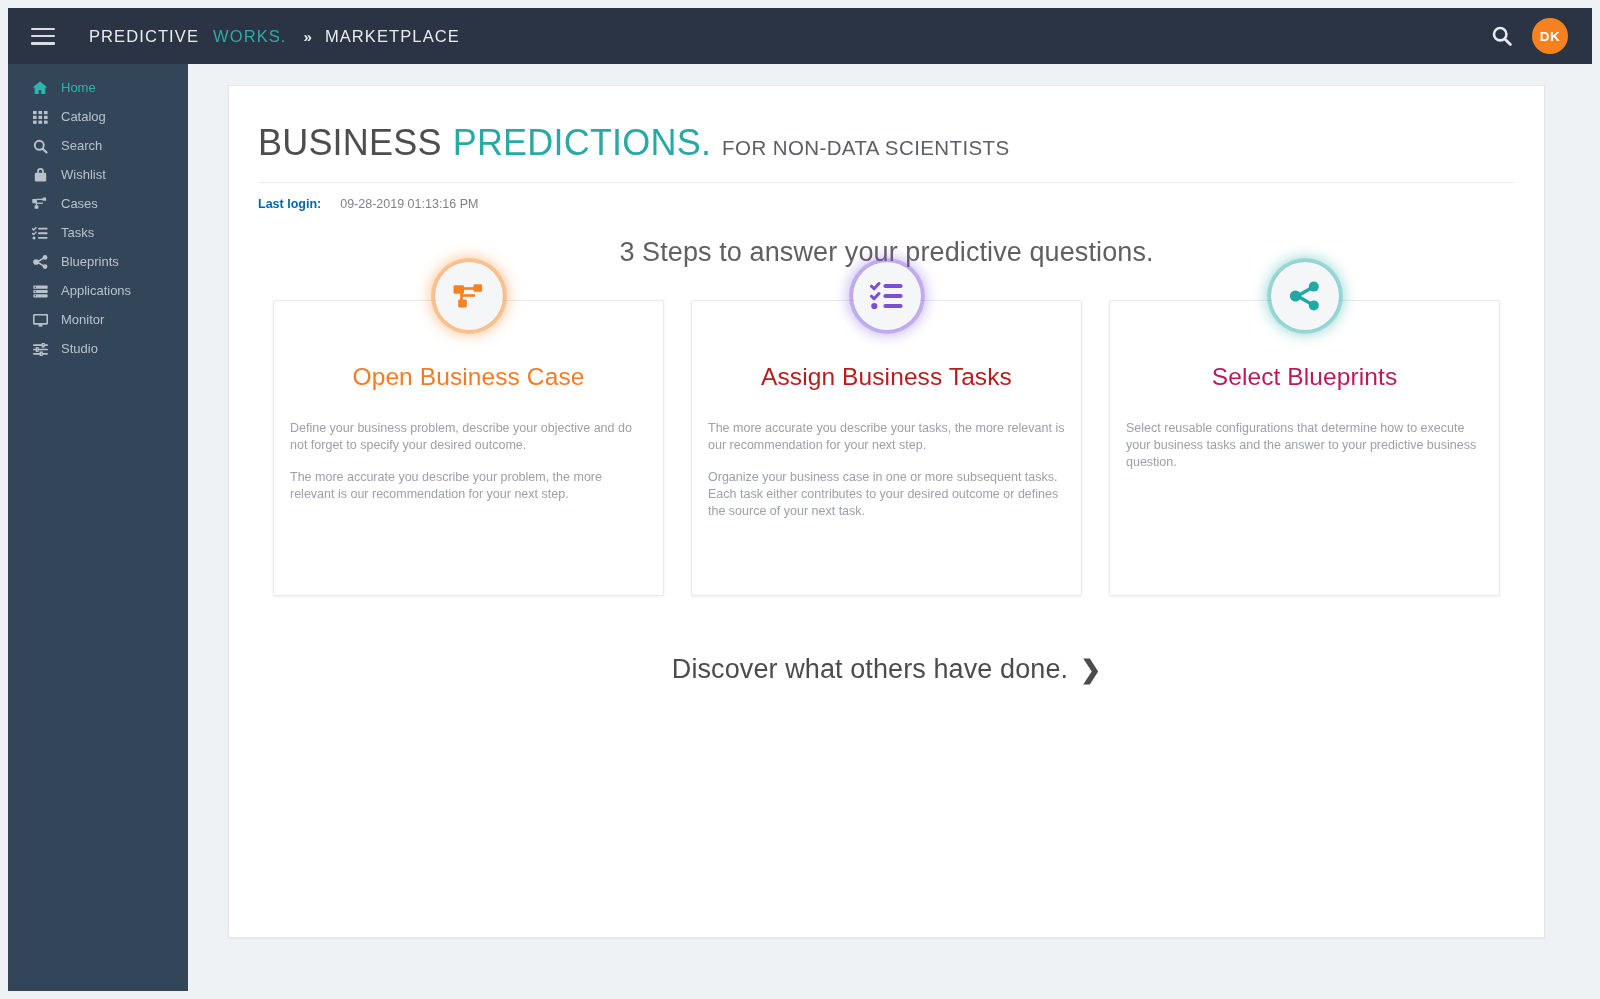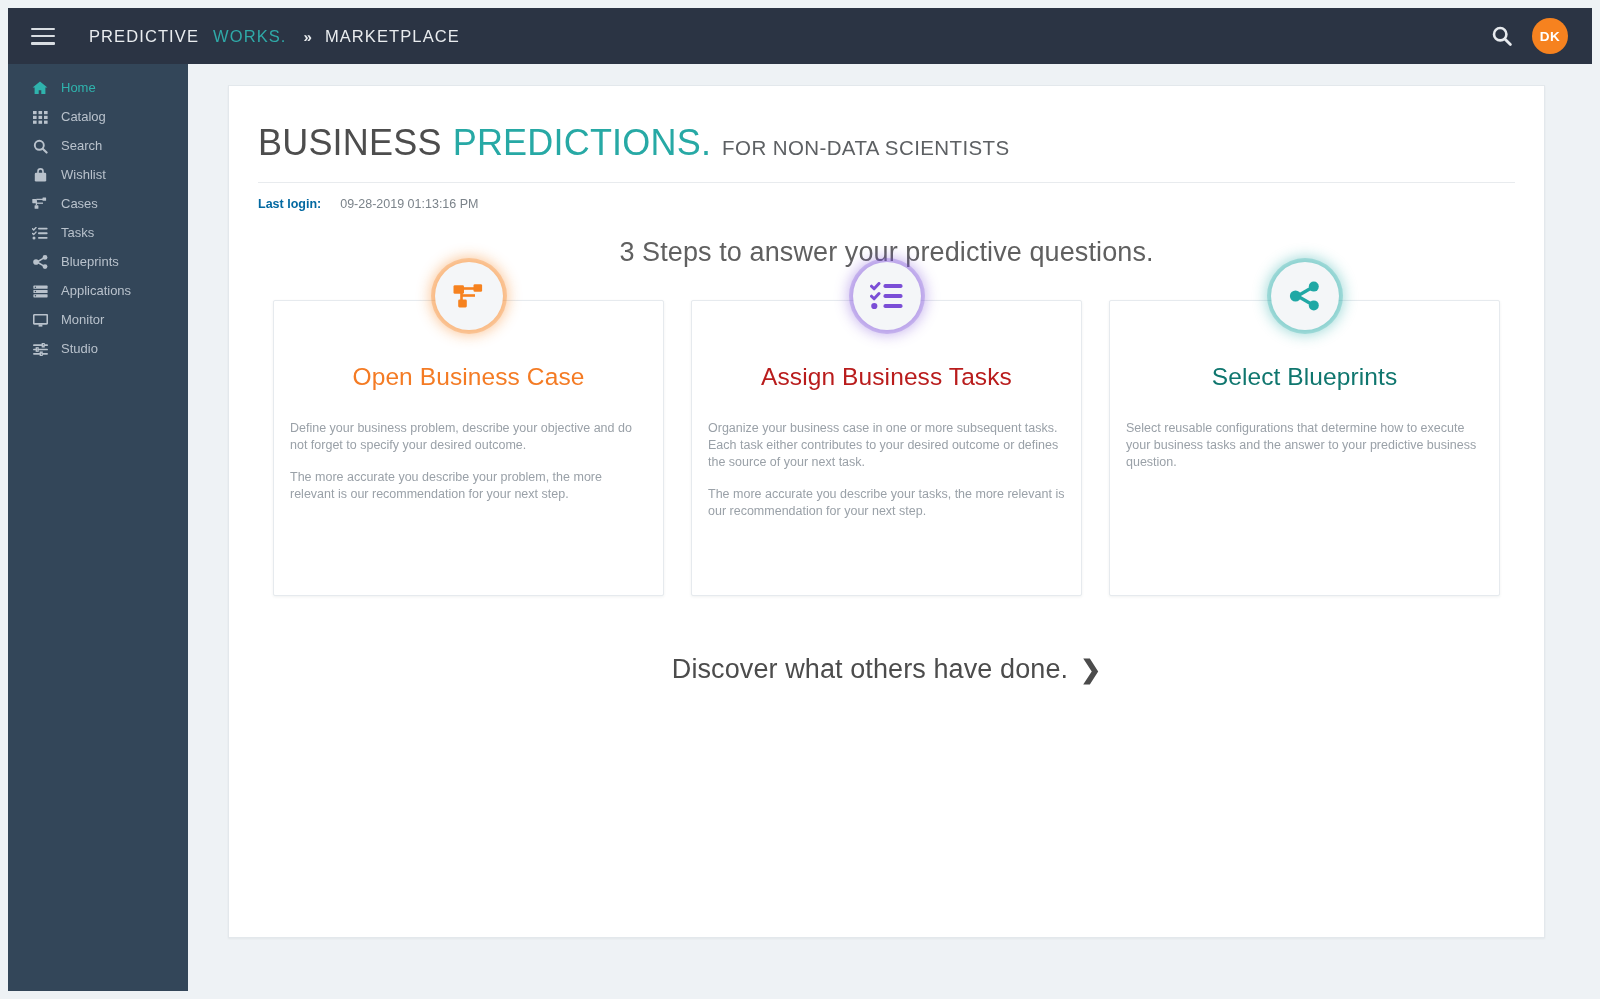--- a/index.html
+++ b/index.html
@@ -191,21 +191,21 @@
   .card-title {
     text-align: center;
     font-family: "Liberation Sans Narrow", "Liberation Sans", sans-serif;
     font-size: 24.5px;
     font-weight: 400;
     letter-spacing: 0.1px;
     margin-bottom: 29px;
   }
   .card-title.c-orange { color: #f47b24; }
   .card-title.c-purple { color: #b91c1c; text-align: center; }
-  .card-title.c-teal   { color: #0f766e; }
+  .card-title.c-teal   { color: #be185d; }
 
   .card-body p {
     font-size: 12.5px;
     line-height: 17px;
     color: #9aa1a8;
     margin: 0 0 15px 0;
   }
   .card-body p:last-child { margin-bottom: 0; }
 
   
@@ -464,22 +464,22 @@
               <circle cx="4.3" cy="24" r="3.1"></circle>
             </g>
             <g fill="none" stroke="#7b4ed6" stroke-width="3" stroke-linecap="round" stroke-linejoin="round">
               <path d="M1.5 4.2 4.1 6.8 9 1.5"></path>
               <path d="M1.5 14.2 4.1 16.8 9 11.5"></path>
             </g>
           </svg>
         </div>
         <div class="card-title c-purple">Assign Business Tasks</div>
         <div class="card-body">
+          <p>The more accurate you describe your tasks, the more relevant is our recommendation for your next step.</p>
           <p>Organize your business case in one or more subsequent tasks. Each task either contributes to your desired outcome or defines the source of your next task.</p>
-          <p>The more accurate you describe your tasks, the more relevant is our recommendation for your next step.</p>
         </div>
       </div>
 
       <div class="card">
         <div class="card-badge glow-teal">
           <svg width="32" height="30" viewBox="0 0 32 30">
             <g stroke="#20a8a5" stroke-width="3.2">
               <line x1="8.5" y1="15" x2="24" y2="6"></line>
               <line x1="8.5" y1="15" x2="24" y2="24"></line>
             </g>

